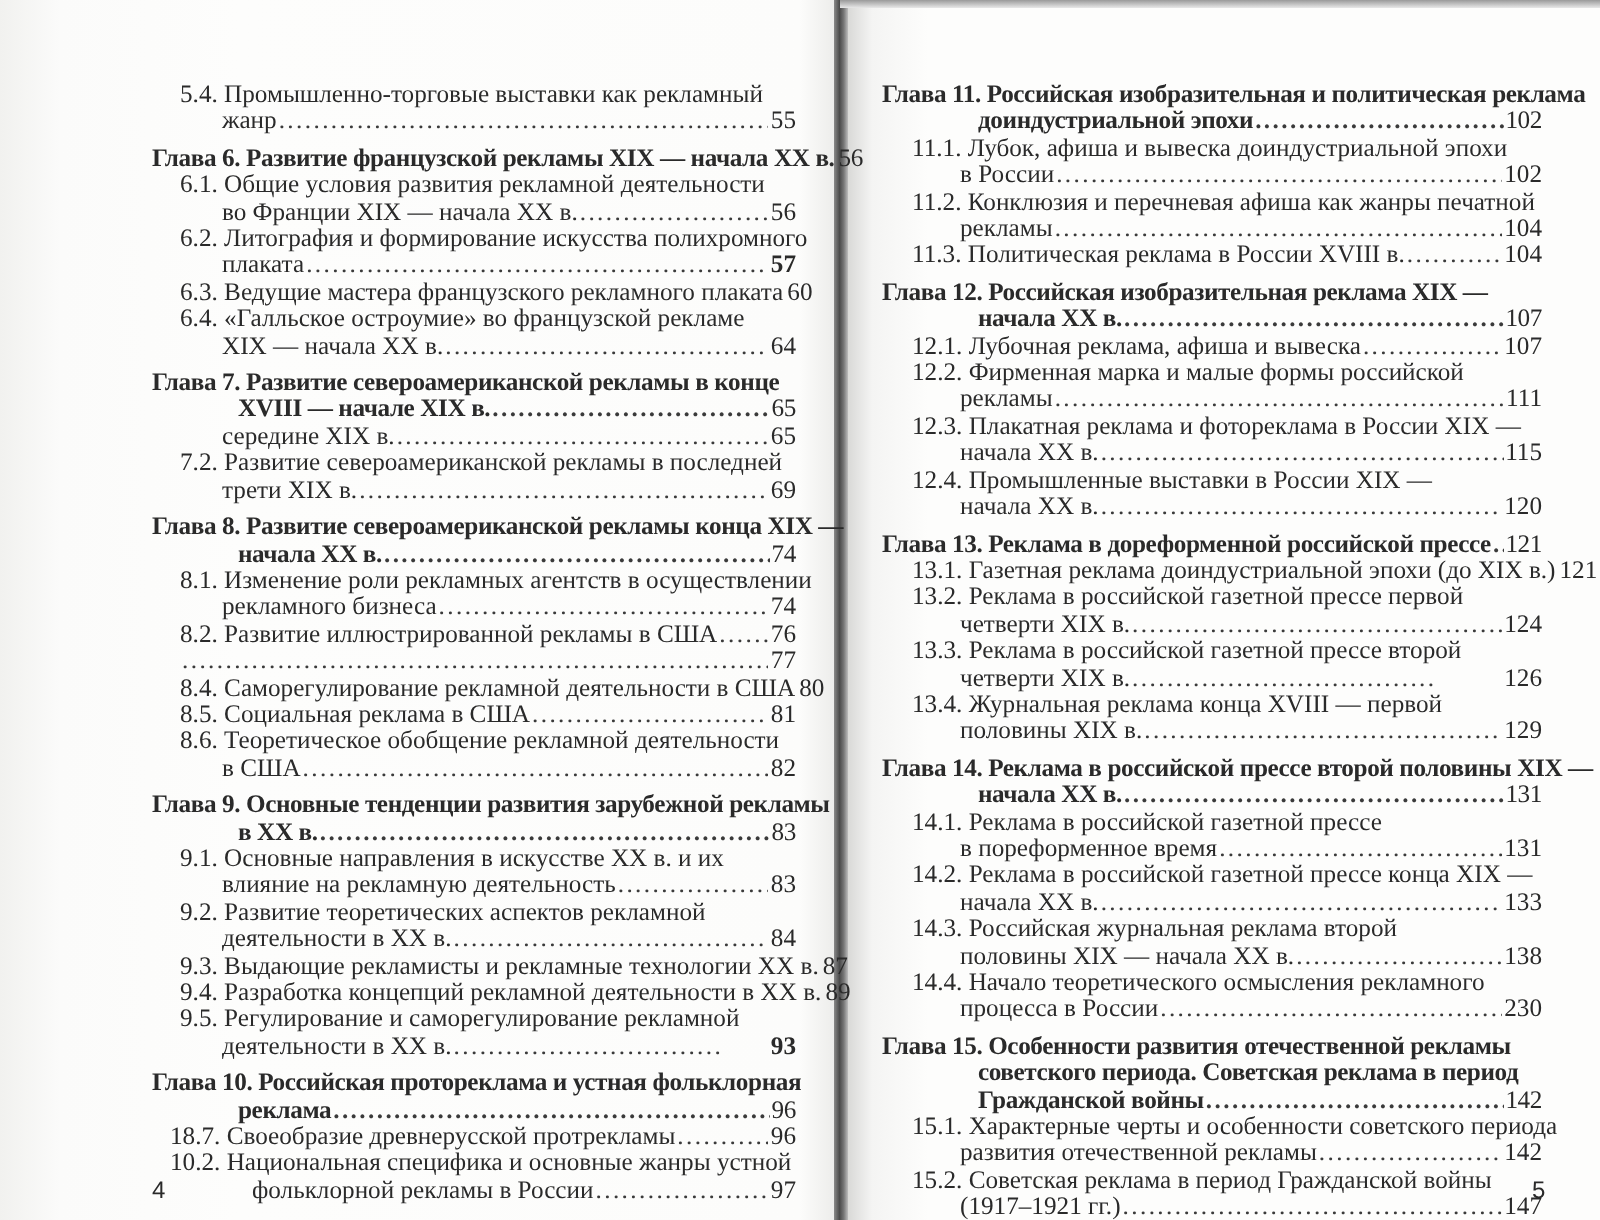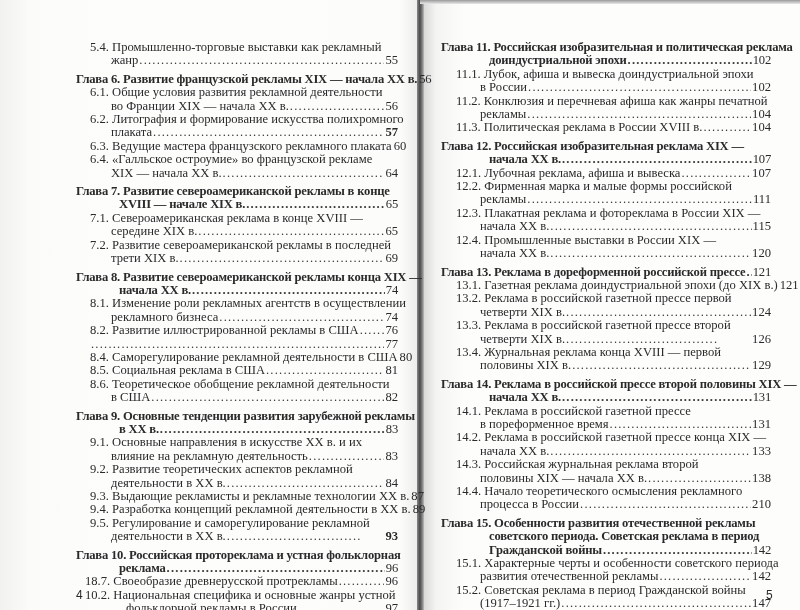--- a/index.html
+++ b/index.html
@@ -122,21 +122,20 @@
       </div>
       <div class="entry ch-title chapter">
         <span class="line first">Глава 7. Развитие североамериканской рекламы в конце</span>
         <span class="last cont">
           <span class="txt">XVIII — начале XIX в.</span>
           <span class="dots"></span>
           <span class="pg" style="font-weight: normal;">65</span>
         </span>
       </div>
       <div class="entry sub">
-        <span class="line first">7.1. Североамериканская реклама в конце XVIII —</span>
         <span class="last cont">
           <span class="txt">середине XIX в.</span>
           <span class="dots"></span>
           <span class="pg" style="font-weight: normal;">65</span>
         </span>
       </div>
       <div class="entry sub">
         <span class="line first">7.2. Развитие североамериканской рекламы в последней</span>
         <span class="last cont">
           <span class="txt">трети XIX в.</span>
@@ -404,21 +403,21 @@
           <span class="txt">половины XIX — начала XX в.</span>
           <span class="dots"></span>
           <span class="pg" style="font-weight: normal;">138</span>
         </span>
       </div>
       <div class="entry sub">
         <span class="line first">14.4. Начало теоретического осмысления рекламного</span>
         <span class="last cont">
           <span class="txt">процесса в России</span>
           <span class="dots"></span>
-          <span class="pg" style="font-weight: normal;">210</span>
+          <span class="pg" style="font-weight: normal;">230</span>
         </span>
       </div>
       <div class="entry ch-title chapter">
         <span class="line first">Глава 15. Особенности развития отечественной рекламы</span>
         <span class="line cont">советского периода. Советская реклама в период</span>
         <span class="last cont">
           <span class="txt">Гражданской войны</span>
           <span class="dots"></span>
           <span class="pg" style="font-weight: normal;">142</span>
         </span>

